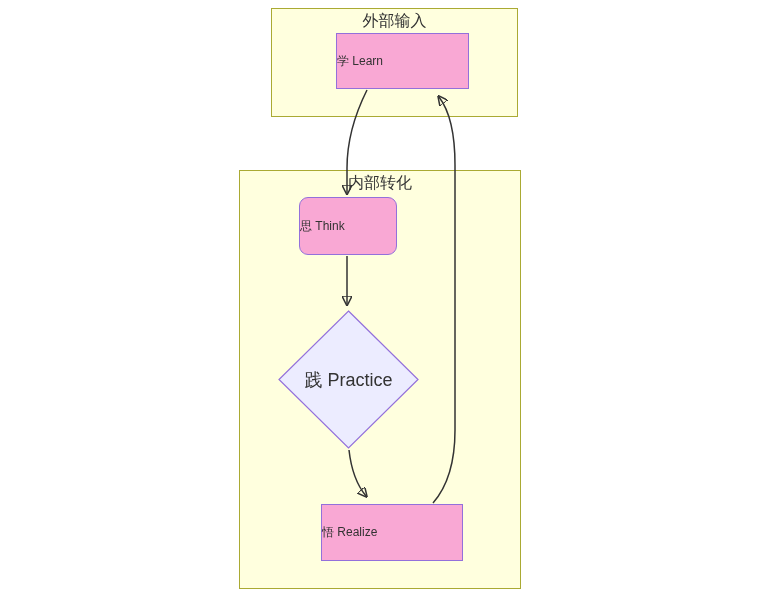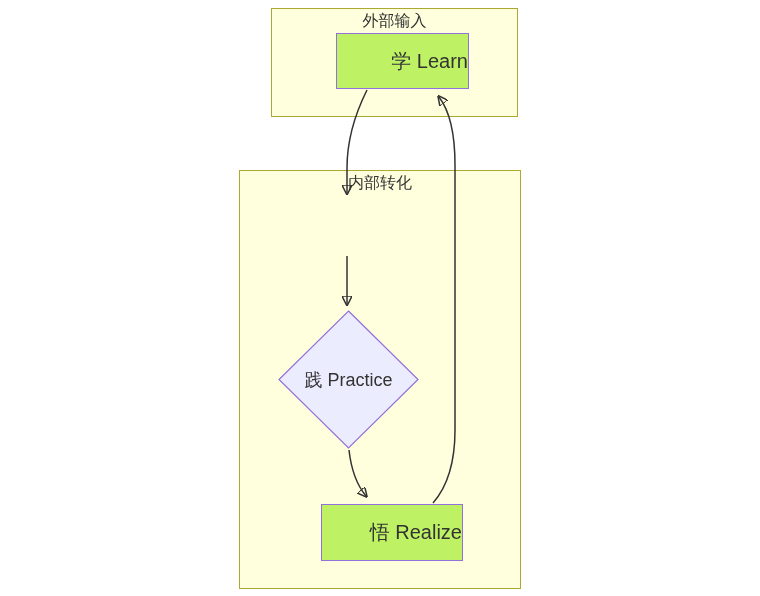--- a/index.html
+++ b/index.html
@@ -35,27 +35,27 @@
     left: 0; top: 0;
     z-index: 2;
   }
   .edges path {
     fill: none;
     stroke: #333333;
     stroke-width: 1.5px;
   }
   .node {
     position: absolute;
-    background: #bef264;
+    background: #f9a8d4;
     border: 1px solid #9370DB;
     box-sizing: border-box;
     display: flex;
     align-items: center;
-    justify-content: flex-end;
-    font-size: 20px;
+    justify-content: flex-start;
+    font-size: 12px;
     color: #333333;
     z-index: 3;
   }
   #node-learn   { left: 336px; top: 33px;  width: 133px; height: 56px; }
   #node-think   { left: 299px; top: 197px; width: 98px;  height: 58px; border-radius: 9px; }
   #node-realize { left: 321px; top: 504px; width: 142px; height: 57px; }
   .diamond-wrap {
     position: absolute;
     left: 278px; top: 310px;
     width: 141px; height: 139px;
@@ -93,20 +93,23 @@
     <path d="M367,90 C353,118 347,145 347,168 L347,193" marker-end="url(#arrowhead)"></path>
     <path d="M347,256 L347,304" marker-end="url(#arrowhead)"></path>
     <path d="M349,450 C351,468 356,484 366,496" marker-end="url(#arrowhead)"></path>
     <path d="M433,503 C447,487 455,462 455,430 L455,165 C455,133 449,110 439,97" marker-end="url(#arrowhead)"></path>
   </svg>
 
   <div class="node" id="node-learn">
     <span>学 Learn</span>
   </div>
 
+  <div class="node" id="node-think">
+    <span>思 Think</span>
+  </div>
 
   <div class="diamond-wrap">
     <svg width="141" height="139" viewBox="0 0 141 139">
       <polygon points="70.5,1 140,69.5 70.5,138 1,69.5" fill="#ECECFF" stroke="#9370DB" stroke-width="1.2"></polygon>
     </svg>
     <span class="diamond-label">践 Practice</span>
   </div>
 
   <div class="node" id="node-realize">
     <span>悟 Realize</span>

